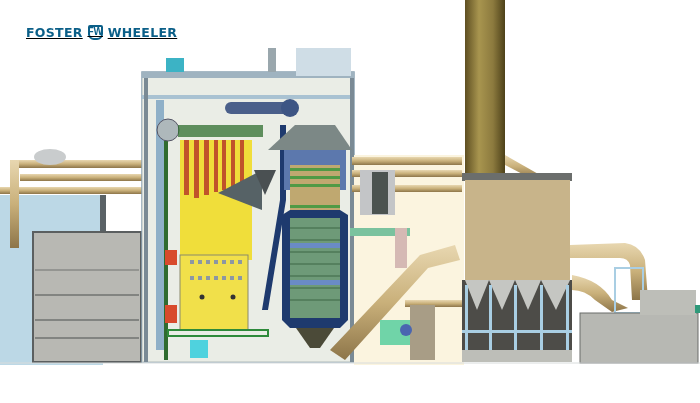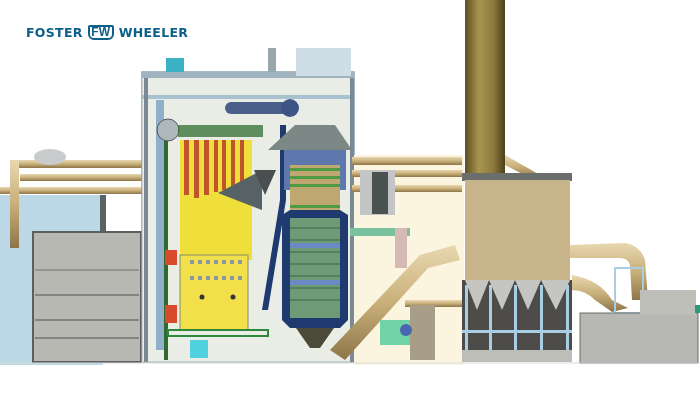--- a/index.html
+++ b/index.html
@@ -1,20 +1,20 @@
 <!DOCTYPE html>
 <html><head>
 <meta charset="utf-8">
 <style>
   html,body{margin:0;padding:0;background:#ffffff;}
   body{width:700px;height:403px;position:relative;overflow:hidden;font-family:"Liberation Sans",sans-serif;}
   .abs{position:absolute;}
-  .logo{left:26px;top:23px;height:18px;display:flex;align-items:center;gap:5px;}
+  .logo{left:26px;top:23px;height:18px;display:flex;align-items:center;gap:5px;text-decoration:underline;}
   .logo-word{font-family:"DejaVu Sans",sans-serif;font-weight:bold;font-size:12.5px;color:#0b5f88;letter-spacing:0.3px;}
-  .logo-mark{width:26px;height:15px;border:2px solid #0b5f88;border-radius:2px 2px 6px 6px;box-sizing:border-box;display:flex;align-items:center;justify-content:center;font-size:12px;font-weight:bold;color:#0b5f88;line-height:1;}
+  .logo-mark{width:15px;height:15px;border:2px solid #0b5f88;border-radius:2px 2px 6px 6px;box-sizing:border-box;display:flex;align-items:center;justify-content:center;font-size:10px;font-weight:bold;color:#0b5f88;line-height:1;}
   .scene{left:0;top:0;width:700px;height:403px;}
 </style>
 </head>
 <body>
 
 <div class="abs logo">
   <span class="logo-word">FOSTER</span>
   <span class="logo-mark">FW</span>
   <span class="logo-word">WHEELER</span>
 </div>

